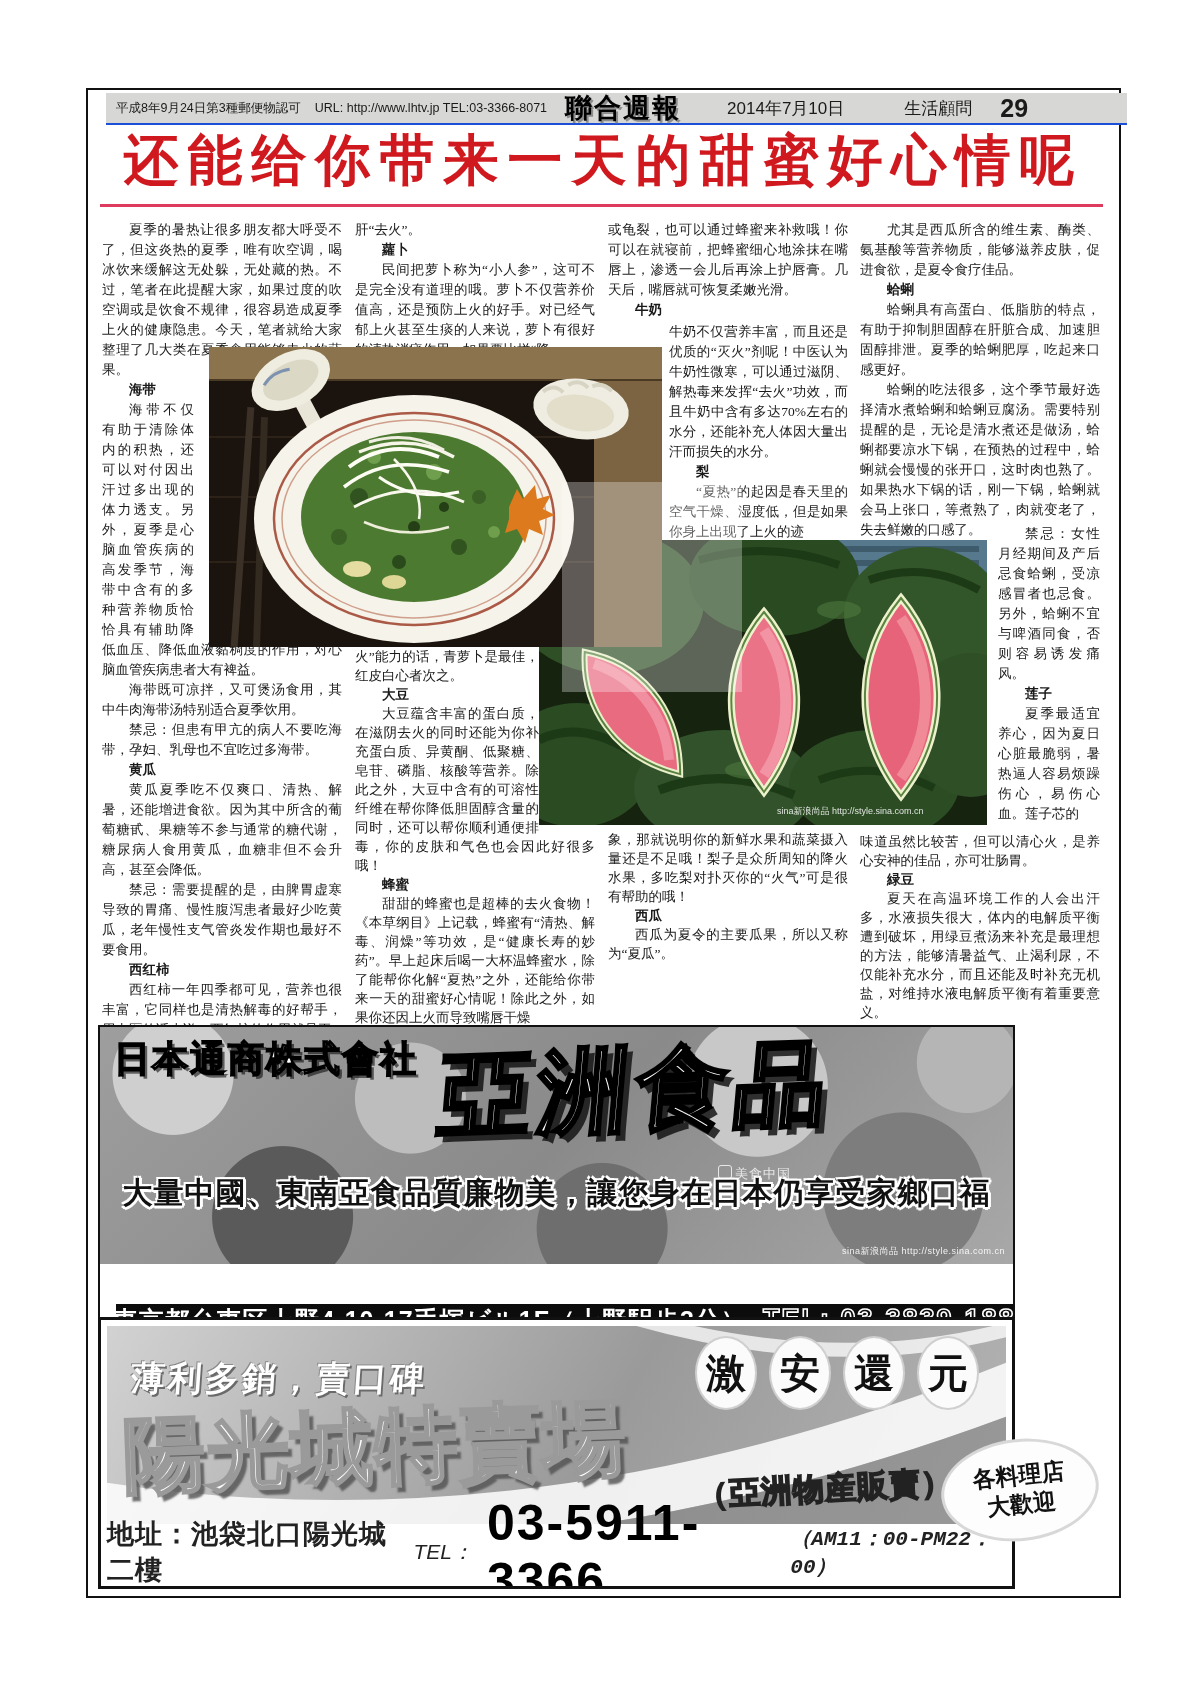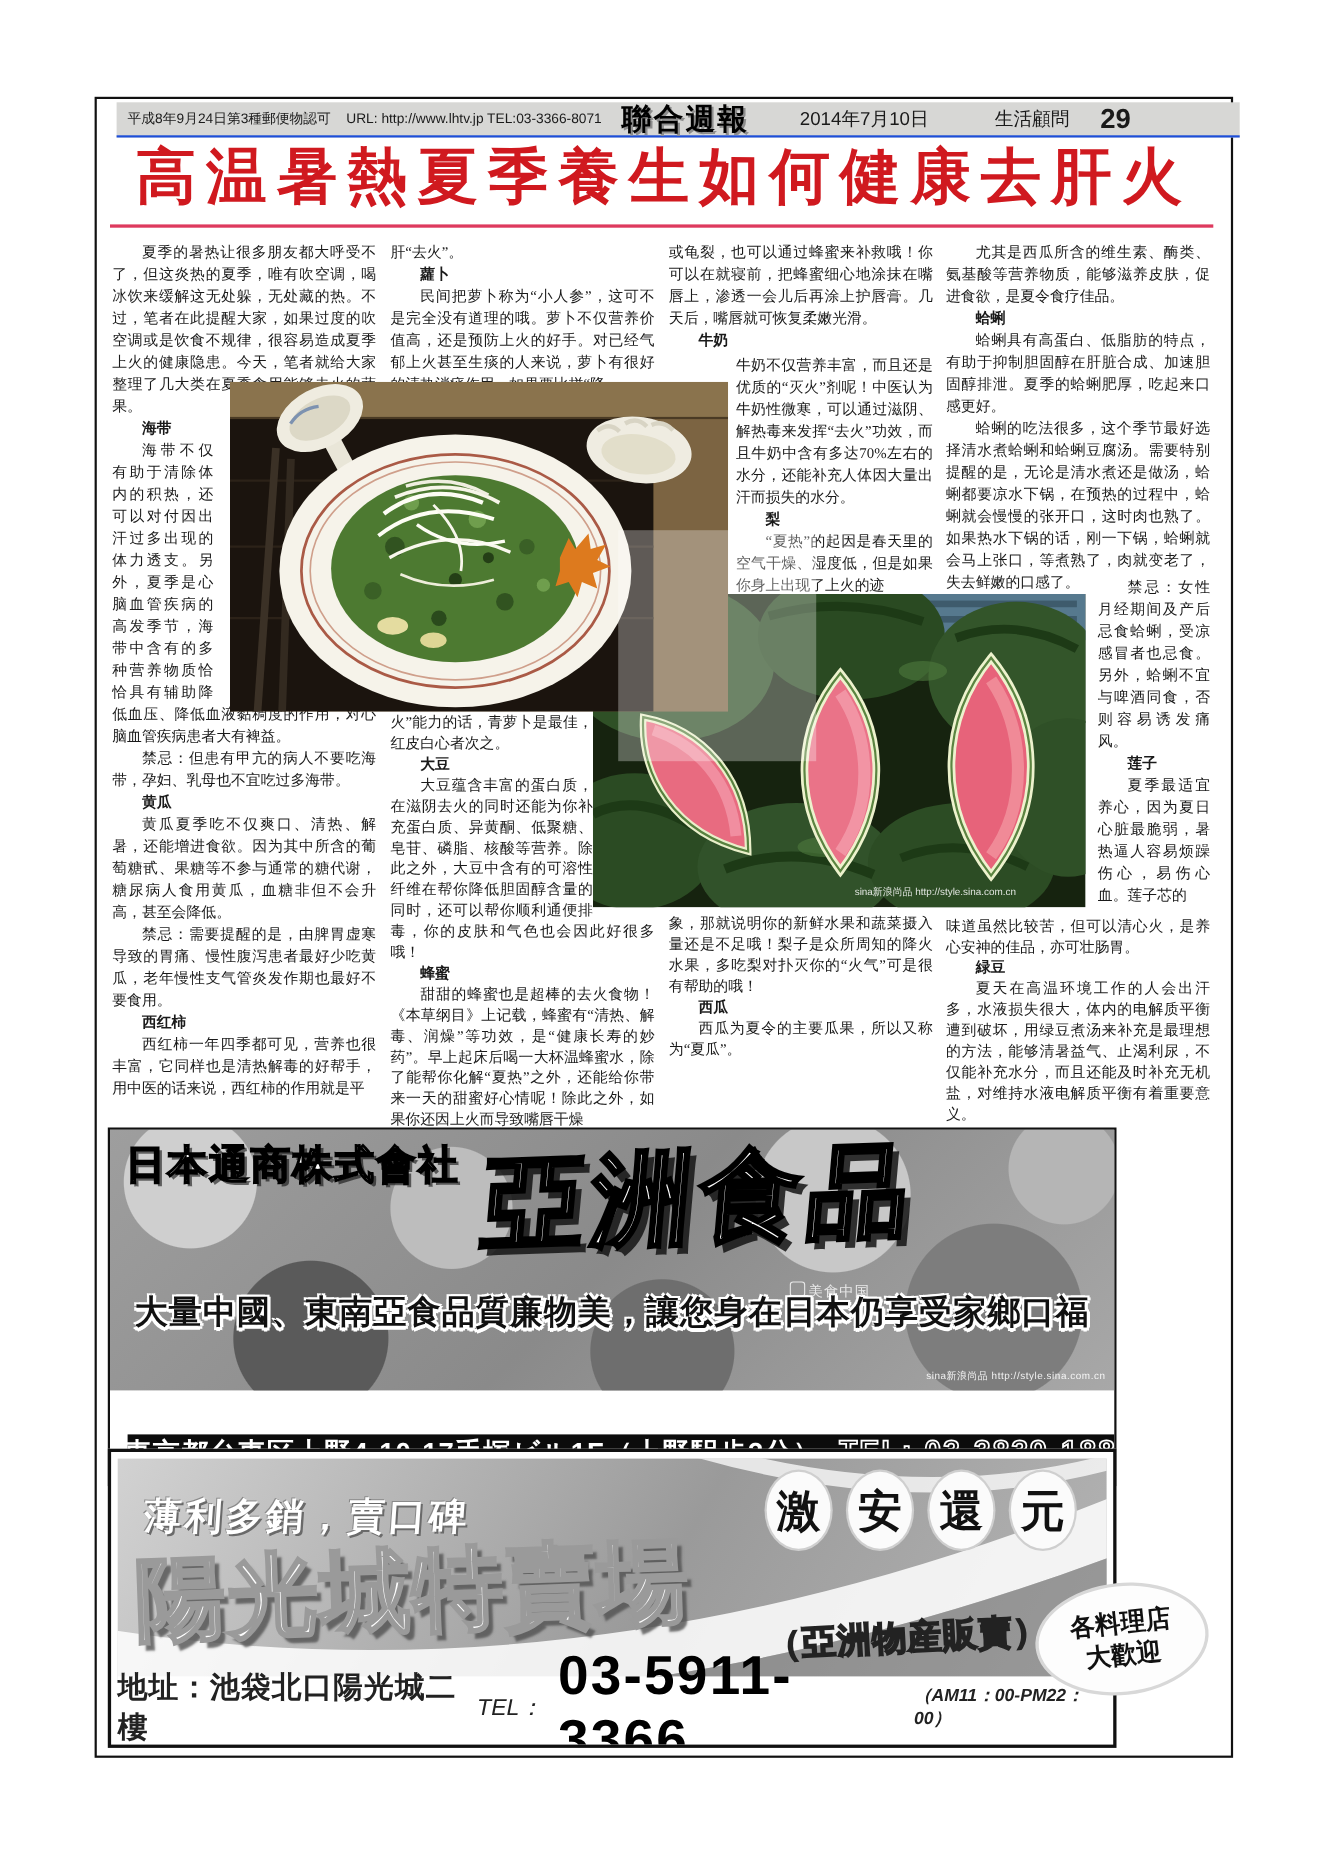--- a/index.html
+++ b/index.html
@@ -66,48 +66,49 @@
   .ad2 .badge{width:58px;height:70px;background:#fbfbfb;border-radius:50%;display:flex;align-items:center;justify-content:center;
        font-size:40px;font-weight:900;color:#111;box-shadow:0 0 0 2px #cfcfcf;}
   .ad2 .title2{position:absolute;left:22px;top:86px;font-size:82px;font-weight:900;color:#fdfdfd;letter-spacing:2px;line-height:1;
        -webkit-text-stroke:2.5px #9a9a9a;text-shadow:5px 6px 2px rgba(80,80,80,.8);transform:rotate(-2deg);}
   .ad2 .subtitle{position:absolute;left:596px;top:148px;font-size:31px;font-weight:900;color:#fff;
        -webkit-text-stroke:1.6px #222;letter-spacing:1px;transform:rotate(-3deg);}
   .ad2 .strip{position:absolute;left:6px;bottom:6px;width:899px;height:56px;background:#fff;display:flex;align-items:center;justify-content:center;gap:14px;}
   .ad2 .strip .addr{font-size:27px;color:#222;font-weight:bold;letter-spacing:1px;}
   .ad2 .strip .tlabel{font-size:21px;color:#222;font-weight:normal;font-style:italic;}
   .ad2 .strip .tnum{font-size:50px;color:#000000;font-weight:900;letter-spacing:2px;}
-  .ad2 .strip .hours{font-size:16px;color:#222;font-weight:bold;font-style:italic;}
+  .ad2 .strip .hours{font-size:21px;color:#222;font-weight:bold;font-style:italic;font-family:Liberation Mono, monospace;}
   .side-ellipse{position:absolute;left:856px;top:1352px;width:152px;height:96px;background:#fdfdfd;border-radius:50%;
        display:flex;flex-direction:column;align-items:center;justify-content:center;z-index:6;transform:rotate(-6deg);
        box-shadow:0 0 0 3px #d8d8d8;font-family:"Liberation Sans","DejaVu Sans",sans-serif;}
   .side-ellipse div{font-size:23px;font-weight:bold;color:#111;line-height:1.25;}
 </style>
 </head>
 <body>
 
 <div class="frame">
 
   <div class="hbar">
     <span class="permit">平成8年9月24日第3種郵便物認可</span>
     <span class="urltel">URL: http://www.lhtv.jp TEL:03-3366-8071</span>
     <span class="mast">聯合週報</span>
     <span class="hdate">2014年7月10日</span>
     <span class="sect">生活顧問</span>
     <span class="pgno">29</span>
   </div>
 
-  <div class="headline">高温暑熱夏季養生如何健康去肝火</div>
+  <div class="headline">还能给你带来一天的甜蜜好心情呢</div>
   <div class="redrule"></div>
 
   <div class="tblock" style="left:14px;top:130px;width:240px;">
     <p>夏季的暑热让很多朋友都大呼受不了，但这炎热的夏季，唯有吹空调，喝冰饮来缓解这无处躲，无处藏的热。不过，笔者在此提醒大家，如果过度的吹空调或是饮食不规律，很容易造成夏季上火的健康隐患。今天，笔者就给大家整理了几大类在夏季食用能够去火的蔬果。</p>
     <h3>海带</h3>
     <div class="sp-r" style="width:148px;height:238px;"></div>
     <p>海带不仅有助于清除体内的积热，还可以对付因出汗过多出现的体力透支。另外，夏季是心脑血管疾病的高发季节，海带中含有的多种营养物质恰恰具有辅助降低血压、降低血液黏稠度的作用，对心脑血管疾病患者大有裨益。</p>
+    <p>海带既可凉拌，又可煲汤食用，其中牛肉海带汤特别适合夏季饮用。</p>
     <p>禁忌：但患有甲亢的病人不要吃海带，孕妇、乳母也不宜吃过多海带。</p>
     <h3>黄瓜</h3>
     <p>黄瓜夏季吃不仅爽口、清热、解暑，还能增进食欲。因为其中所含的葡萄糖甙、果糖等不参与通常的糖代谢，糖尿病人食用黄瓜，血糖非但不会升高，甚至会降低。</p>
     <p>禁忌：需要提醒的是，由脾胃虚寒导致的胃痛、慢性腹泻患者最好少吃黄瓜，老年慢性支气管炎发作期也最好不要食用。</p>
     <h3>西红柿</h3>
     <p>西红柿一年四季都可见，营养也很丰富，它同样也是清热解毒的好帮手，用中医的话来说，西红柿的作用就是平</p>
   </div>
 
   <div class="tblock" style="left:267px;top:130px;width:240px;">
     <p class="cont">肝“去火”。</p>

